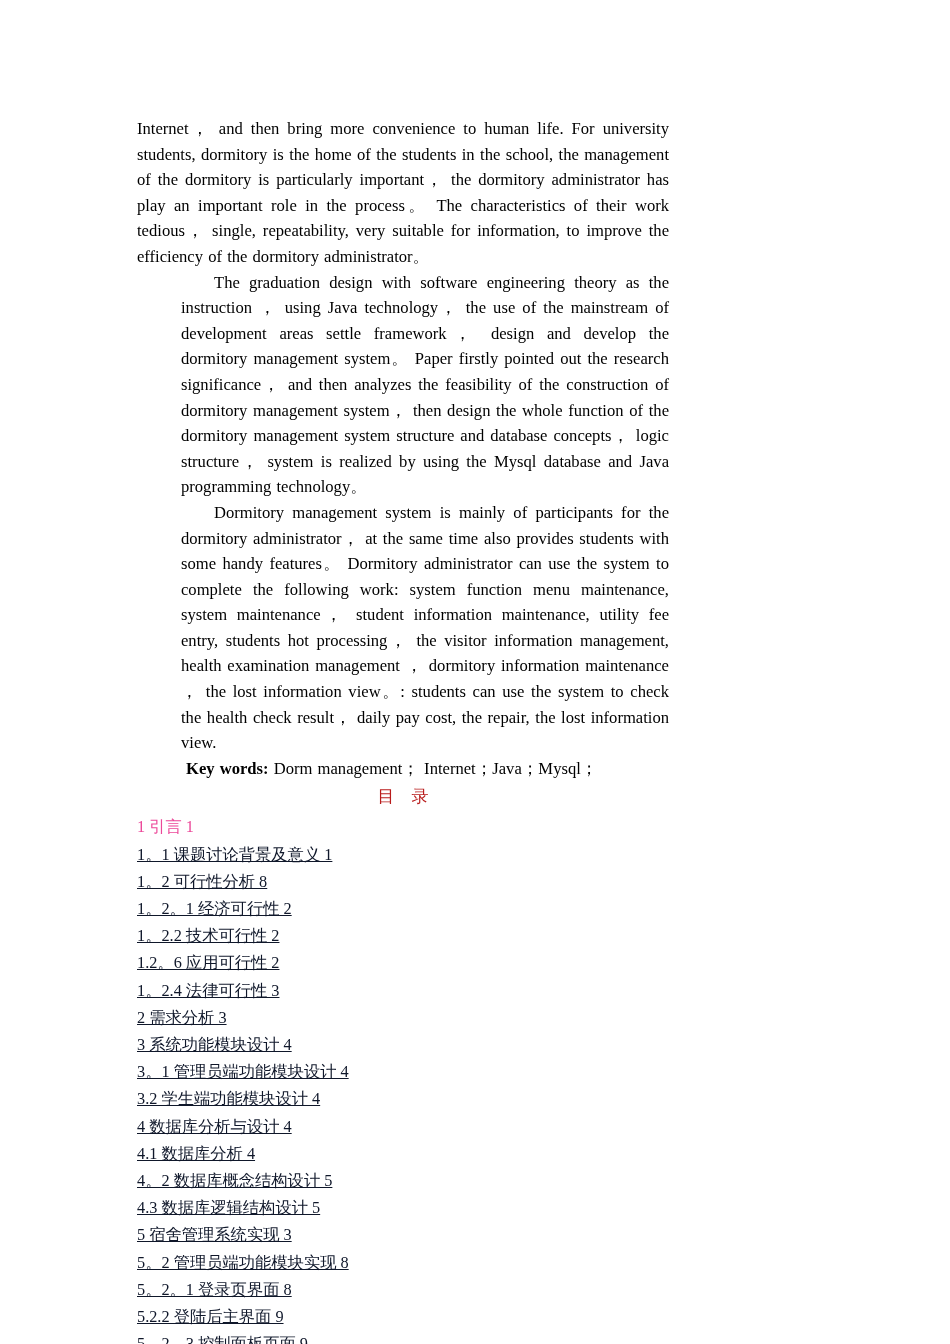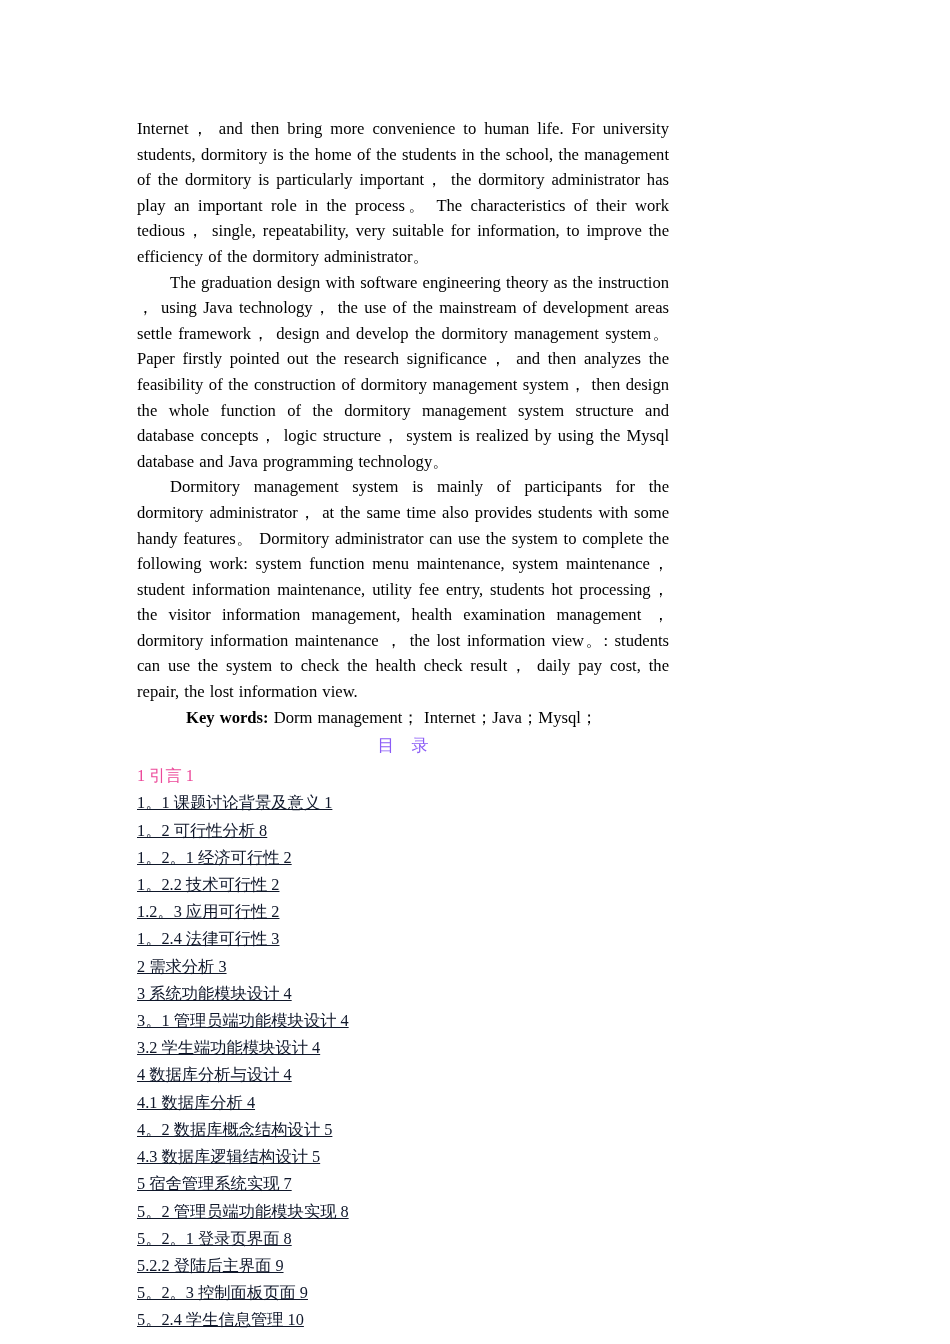--- a/index.html
+++ b/index.html
@@ -16,28 +16,28 @@
     background: #ffffff;
     padding: 116px 113px 40px 137px;
   }
   .para {
     font-size: 16.6px;
     line-height: 25.6px;
     color: #000000;
     text-align: justify;
     word-spacing: 1px;
   }
-  .para.indent { text-indent: 33px; }
+  .para.indent { text-indent: 33px; margin-left: 44px; }
   .keywords { margin-top: 0; text-indent: 33px; text-align: left; }
   .bold { font-weight: bold; margin-left: 16px; }
   .toc-title {
     text-align: center;
     font-size: 17px;
     line-height: 29px;
-    color: #8b5cf6;
+    color: #b91c1c;
     white-space: pre;
     margin-top: 1px;
   }
   .toc-list { margin-top: 2px; }
   .toc-entry {
     font-size: 16.3px;
     line-height: 27.2px;
     color: #ec4899;
     white-space: pre;
   }
@@ -63,31 +63,31 @@
   </p>
 
   <div class="toc-title">目    录</div>
 
   <div class="toc-list" id="toc-list">
       <div class="toc-entry">1 引言 1</div>
       <div class="toc-entry link">1。1 课题讨论背景及意义 1</div>
       <div class="toc-entry link">1。2 可行性分析 8</div>
       <div class="toc-entry link">1。2。1 经济可行性 2</div>
       <div class="toc-entry link">1。2.2 技术可行性 2</div>
-      <div class="toc-entry link">1.2。3 应用可行性 2</div>
+      <div class="toc-entry link">1.2。6 应用可行性 2</div>
       <div class="toc-entry link">1。2.4 法律可行性 3</div>
       <div class="toc-entry link">2 需求分析 3</div>
       <div class="toc-entry link">3 系统功能模块设计 4</div>
       <div class="toc-entry link">3。1 管理员端功能模块设计 4</div>
       <div class="toc-entry link">3.2 学生端功能模块设计 4</div>
       <div class="toc-entry link">4 数据库分析与设计 4</div>
       <div class="toc-entry link">4.1 数据库分析 4</div>
       <div class="toc-entry link">4。2 数据库概念结构设计 5</div>
       <div class="toc-entry link">4.3 数据库逻辑结构设计 5</div>
-      <div class="toc-entry link">5 宿舍管理系统实现 7</div>
+      <div class="toc-entry link">5 宿舍管理系统实现 3</div>
       <div class="toc-entry link">5。2 管理员端功能模块实现 8</div>
       <div class="toc-entry link">5。2。1 登录页界面 8</div>
       <div class="toc-entry link">5.2.2 登陆后主界面 9</div>
       <div class="toc-entry link">5。2。3 控制面板页面 9</div>
       <div class="toc-entry link">5。2.4 学生信息管理 10</div>
     </div>
 
 </div>
 
 </body></html>

